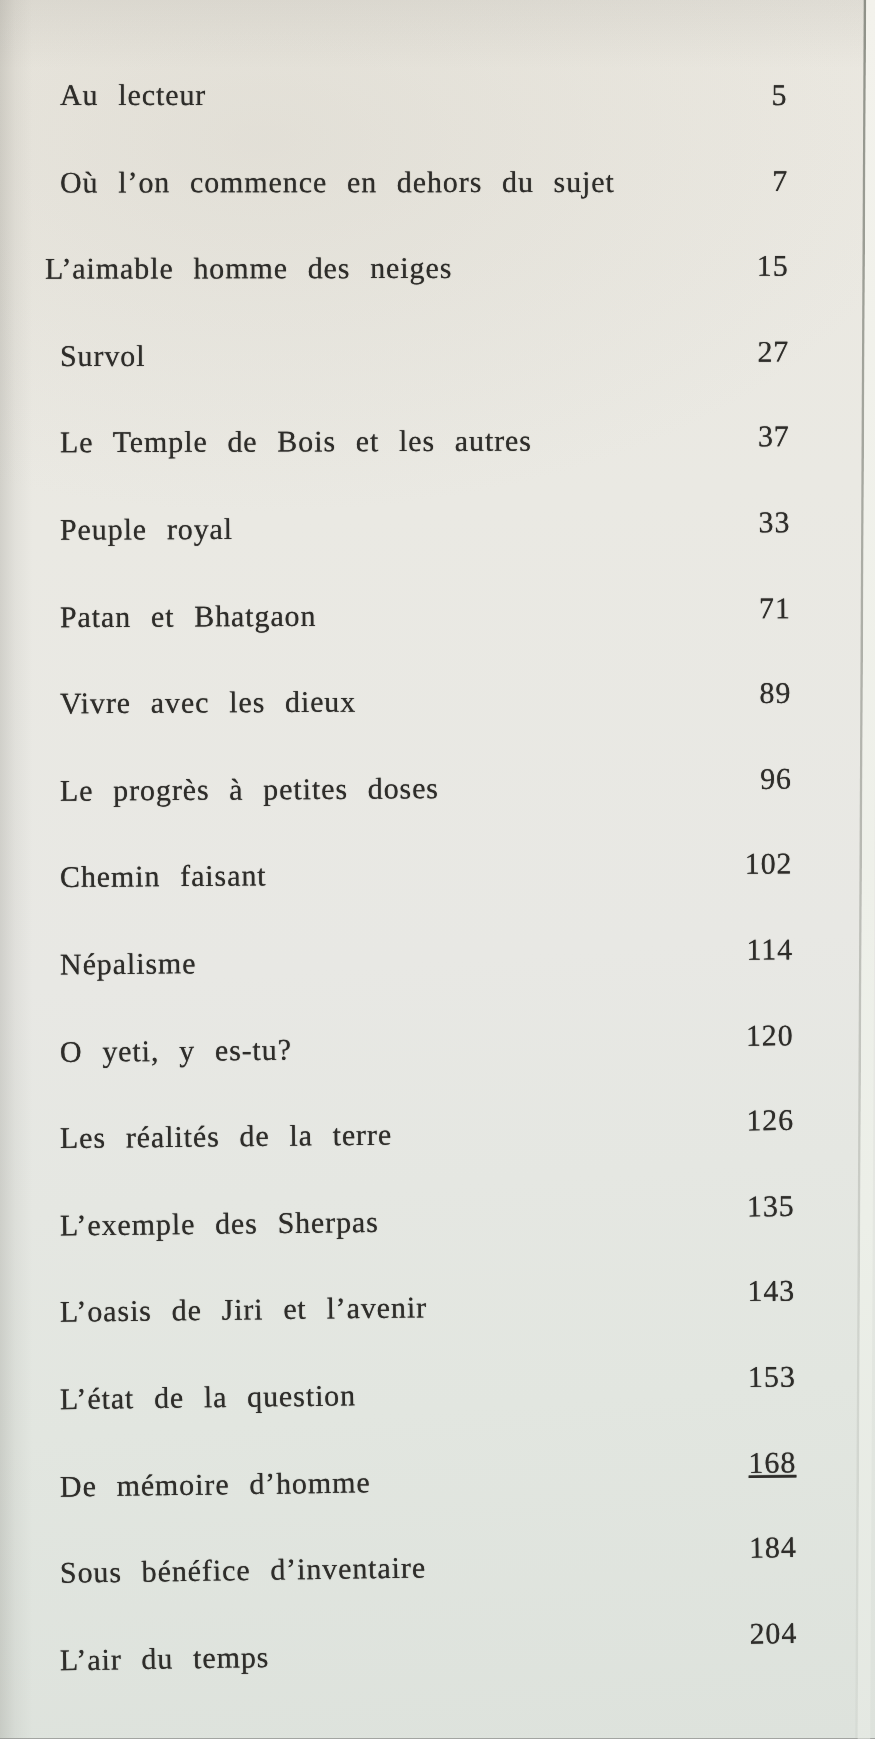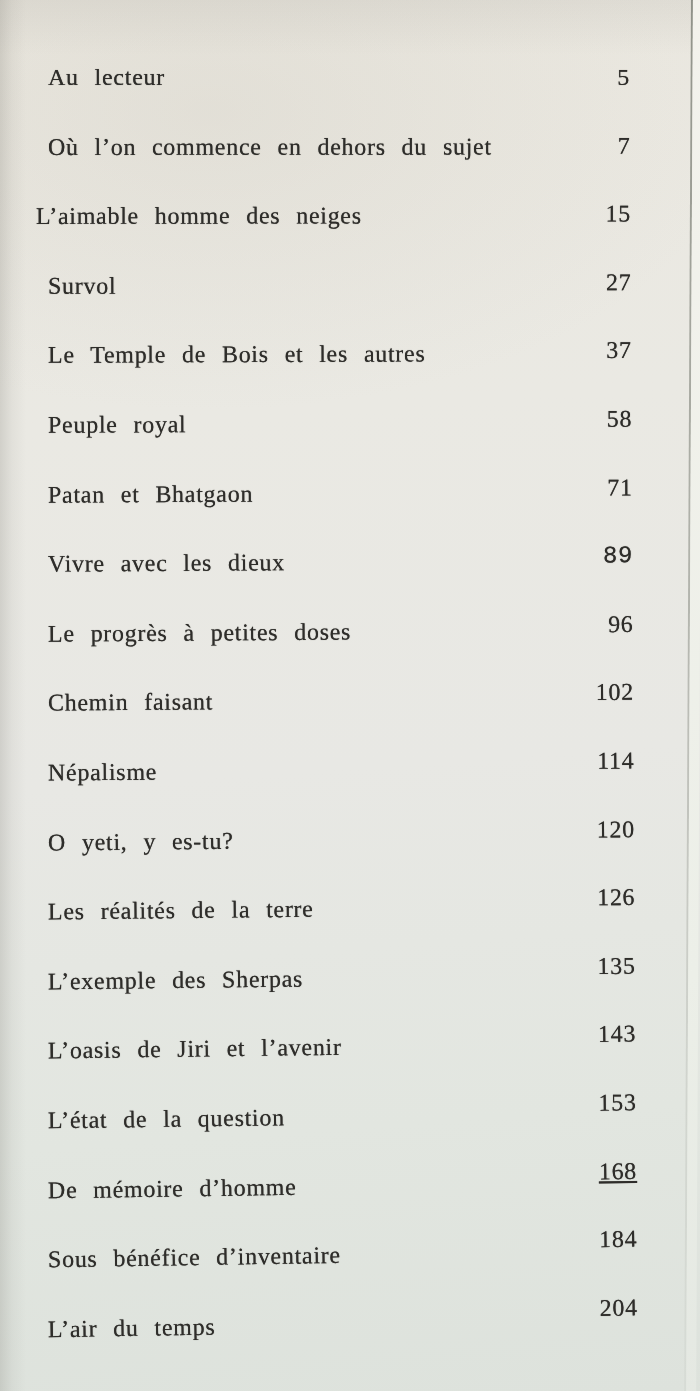--- a/index.html
+++ b/index.html
@@ -102,29 +102,29 @@
       <div class="toc-row" style="transform: rotate(-0.15deg);">
         <span class="toc-title">Survol</span>
         <span class="toc-page" style="transform: translateY(-2.1px) translateX(1.35px);">27</span>
       </div>
       <div class="toc-row" style="transform: rotate(-0.2deg);">
         <span class="toc-title">Le Temple de Bois et les autres</span>
         <span class="toc-page" style="transform: translateY(-2.8px) translateX(1.8px);">37</span>
       </div>
       <div class="toc-row" style="transform: rotate(-0.25deg);">
         <span class="toc-title">Peuple royal</span>
-        <span class="toc-page" style="transform: translateY(-3.5px) translateX(2.25px);">58</span>
+        <span class="toc-page" style="transform: translateY(-3.5px) translateX(2.25px);">33</span>
       </div>
       <div class="toc-row" style="transform: rotate(-0.3deg);">
         <span class="toc-title">Patan et Bhatgaon</span>
         <span class="toc-page" style="transform: translateY(-4.2px) translateX(2.7px);">71</span>
       </div>
       <div class="toc-row" style="transform: rotate(-0.35deg);">
         <span class="toc-title">Vivre avec les dieux</span>
-        <span class="toc-page" style="transform: translateY(-4.9px) translateX(3.15px); font-family: Liberation Mono, monospace;">89</span>
+        <span class="toc-page" style="transform: translateY(-4.9px) translateX(3.15px);">89</span>
       </div>
       <div class="toc-row" style="transform: rotate(-0.4deg);">
         <span class="toc-title">Le progrès à petites doses</span>
         <span class="toc-page" style="transform: translateY(-5.6px) translateX(3.6px);">96</span>
       </div>
       <div class="toc-row" style="transform: rotate(-0.45deg);">
         <span class="toc-title">Chemin faisant</span>
         <span class="toc-page" style="transform: translateY(-6.3px) translateX(4.05px); margin-left: 28px;">102</span>
       </div>
       <div class="toc-row" style="transform: rotate(-0.5deg);">

